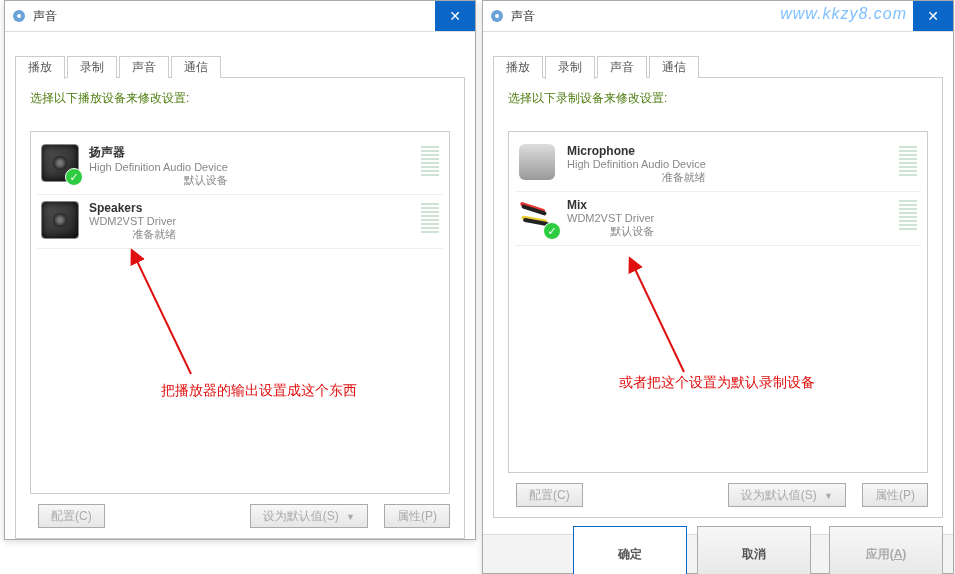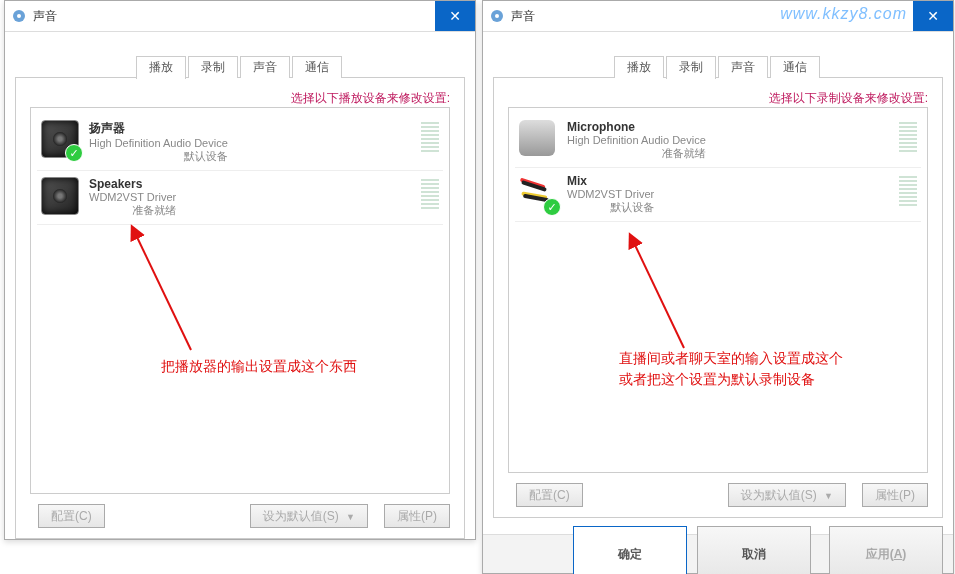--- a/index.html
+++ b/index.html
@@ -56,21 +56,20 @@
   flex: 1;
   padding: 8px 10px 0 10px;
   display: flex;
   flex-direction: column;
   position: relative;
 }
 .tabs {
   display: flex;
   height: 22px;
   position: relative;
-  justify-content: center;
 }
 .tab {
   padding: 0 12px;
   margin-right: 2px;
   border: 1px solid #ccc;
   border-bottom: none;
   background: #fff;
   height: 21px;
   line-height: 21px;
   color: #555;
@@ -86,23 +85,22 @@
 }
 .panel {
   border: 1px solid #ccc;
   margin-top: -1px;
   flex: 1;
   padding: 12px 14px 10px 14px;
   display: flex;
   flex-direction: column;
 }
 .panel-label {
-  color: #be185d;
-  margin-bottom: 0;
-  text-align: right;
+  color: #4d7c0f;
+  margin-bottom: 24px;
 }
 .device-list {
   border: 1px solid #ccc;
   flex: 1;
   background: #fff;
   padding: 6px;
   position: relative;
 }
 .device-item {
   display: flex;
@@ -418,21 +416,20 @@
 
         <svg class="arrow" style="left:120px;top:130px;" width="80" height="120">
           <defs>
               <marker id="ah2" markerWidth="8" markerHeight="8" refX="2" refY="4" orient="auto">
             <path d="M0,0 L8,4 L0,8 Z" fill="#e01010"></path>
           </marker>
             </defs>
           <line x1="55" y1="110" x2="5" y2="5" stroke="#e01010" stroke-width="2" marker-end="url(#ah2)"></line>
         </svg>
         <div class="annotation" style="left:110px; top:240px; line-height:1.5;">
-          <div>直播间或者聊天室的输入设置成这个</div>
           <div>或者把这个设置为默认录制设备</div>
         </div>
       </div>
 
       <div class="panel-buttons">
         <div class="btn disabled">
           <span>配置(C)</span>
         </div>
         <div class="spacer"></div>
         <div class="btn disabled">

